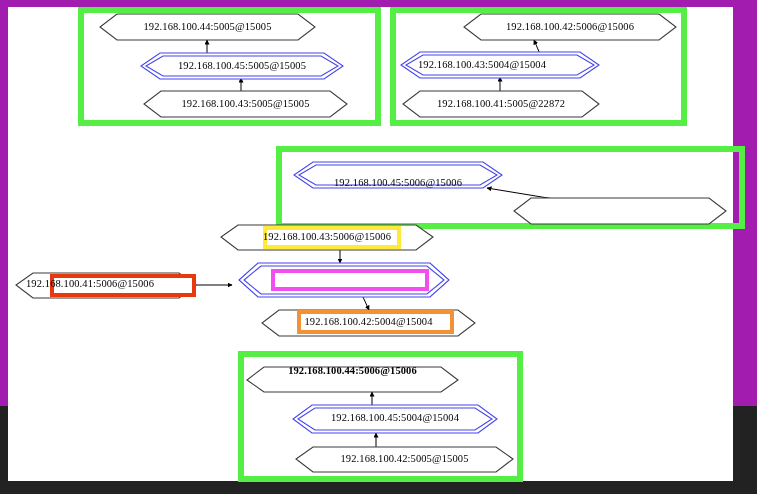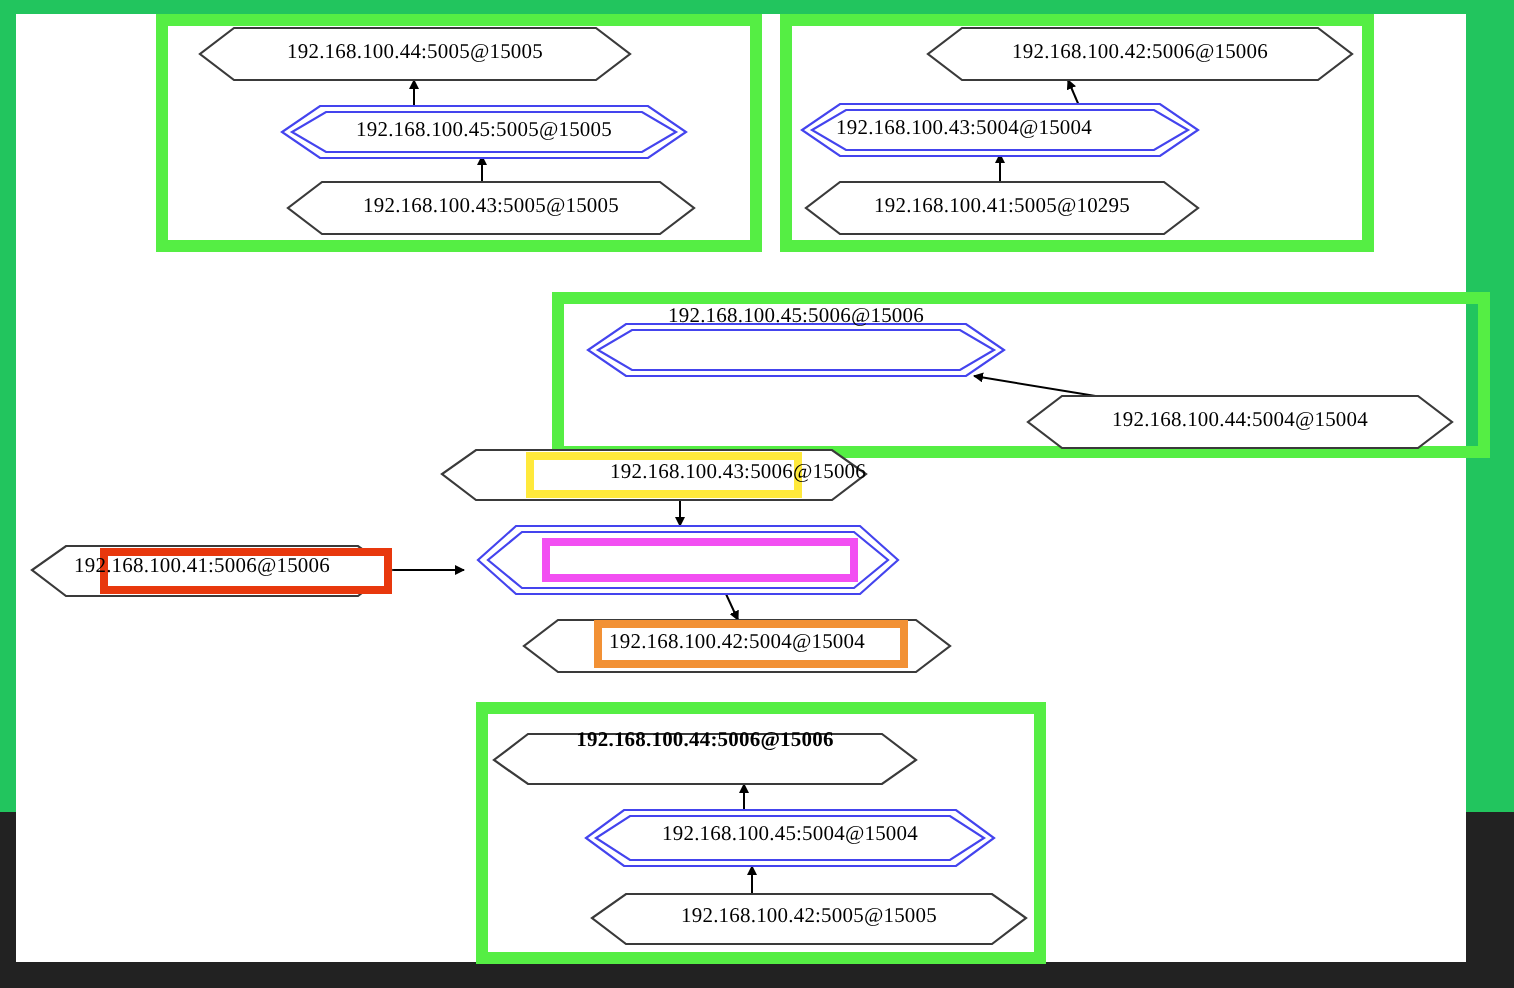--- a/index.html
+++ b/index.html
@@ -10,21 +10,21 @@
   body {
     width: 757px;
     height: 494px;
     overflow: hidden;
     font-family: "Liberation Serif", "DejaVu Serif", serif;
   }
   #screen {
     position: relative;
     width: 757px;
     height: 406px;
-    background: #22c55e;
+    background: #a21caf;
   }
   #canvas {
     position: absolute;
     left: 8px;
     top: 7px;
     width: 725px;
     height: 474px;
     background: #ffffff;
     overflow: visible;
   }
@@ -118,25 +118,24 @@
   <div class="hl" style="left:271px; top:269px; width:158px; height:22px; border:4px solid #f24ff2;"></div>
   <div class="hl" style="left:50px; top:274px; width:146px; height:23px; border:4px solid #e8380d;"></div>
   <div class="hl" style="left:297px; top:310px; width:157px; height:24px; border:4px solid #f29135;"></div>
 
   <div class="node-label" style="left:100px; top:22px; width:215px;">192.168.100.44:5005@15005</div>
   <div class="node-label" style="left:141px; top:61px; width:202px;">192.168.100.45:5005@15005</div>
   <div class="node-label" style="left:144px; top:99px; width:203px;">192.168.100.43:5005@15005</div>
 
   <div class="node-label" style="left:464px; top:22px; width:212px;">192.168.100.42:5006@15006</div>
   <div class="node-label" style="left:383px; top:60px; width:198px;">192.168.100.43:5004@15004</div>
-  <div class="node-label" style="left:403px; top:99px; width:196px;">192.168.100.41:5005@10295</div>
+  <div class="node-label" style="left:403px; top:99px; width:196px;">192.168.100.41:5005@22872</div>
 
-  <div class="node-label" style="left:294px; top:154px; width:208px;">192.168.100.45:5006@15006</div>
-  <div class="node-label" style="left:514px; top:206px; width:212px;">192.168.100.44:5004@15004</div>
+  <div class="node-label" style="left:294px; top:178px; width:208px;">192.168.100.45:5006@15006</div>
 
-  <div class="node-label" style="left:221px; top:232px; width:212px;text-align:right;">192.168.100.43:5006@15006</div>
-  <div class="node-label" style="left:11px; top:279px; width:180px;text-align:center;">192.168.100.41:5006@15006</div>
+  <div class="node-label" style="left:221px; top:232px; width:212px;">192.168.100.43:5006@15006</div>
+  <div class="node-label" style="left:0; top:279px; width:180px;text-align:center;">192.168.100.41:5006@15006</div>
   <div class="node-label" style="left:262px; top:317px; width:213px;text-align:center;">192.168.100.42:5004@15004</div>
 
   <div class="node-label" style="left:247px; top:366px; width:211px;font-weight:bold;">192.168.100.44:5006@15006</div>
   <div class="node-label" style="left:293px; top:413px; width:204px;text-align:center;">192.168.100.45:5004@15004</div>
   <div class="node-label" style="left:296px; top:454px; width:217px;text-align:center;">192.168.100.42:5005@15005</div>
 </div>
 
 </body></html>

